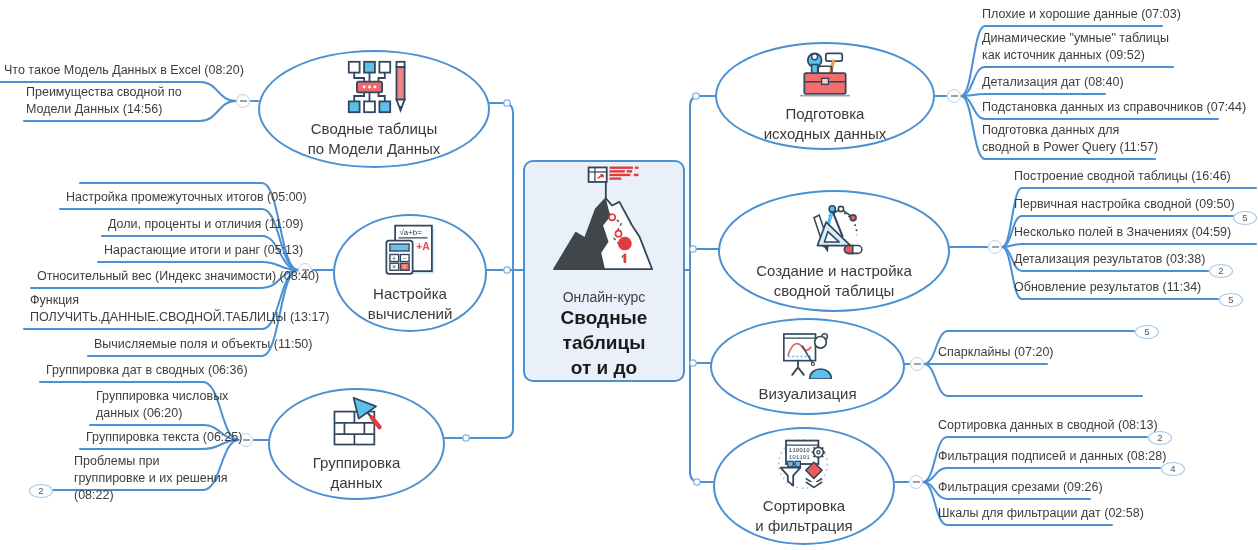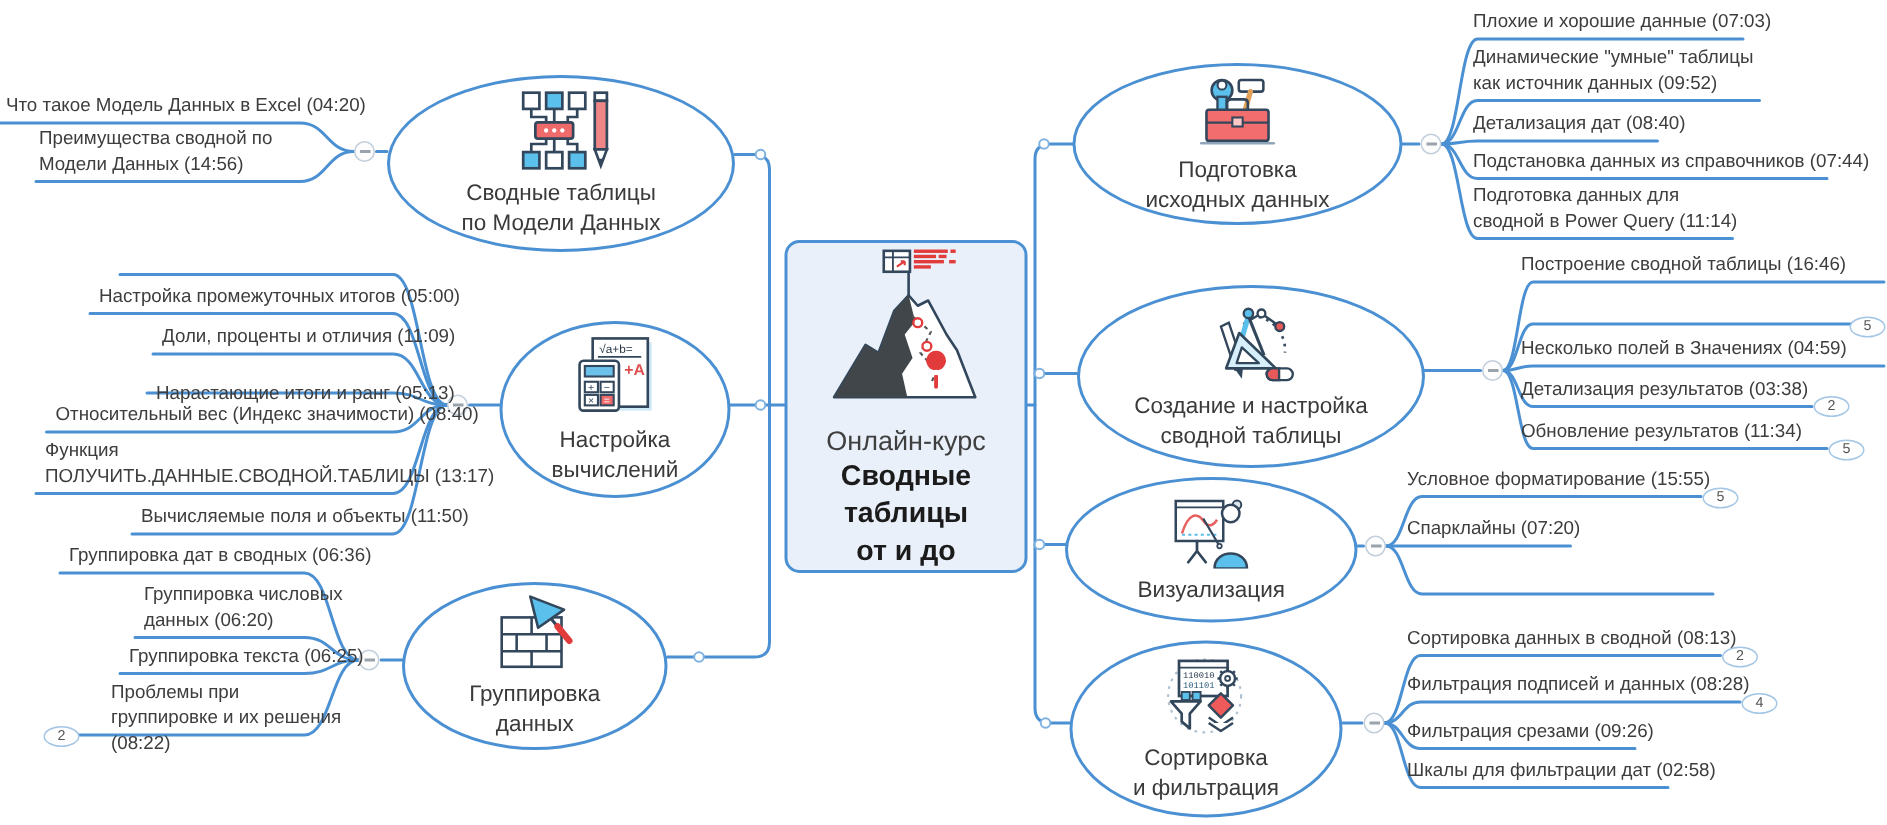--- a/index.html
+++ b/index.html
@@ -16,21 +16,21 @@
   .child.wrap { white-space:normal; }
   .badge { position:absolute; width:24px; height:14px; box-sizing:border-box; border:1px solid #a5c7e6;
            border-radius:50%; background:#fff; font-size:9.5px; line-height:12px; color:#555;
            text-align:center; }
   .collapse { position:absolute; width:14px; height:14px; box-sizing:border-box; border:1px solid #c3cfdb;
               border-radius:50%; background:#fdfdfd; display:flex; align-items:center; justify-content:center; }
   .collapse i { display:block; width:7px; height:0; border-top:2px solid #9aa3ac; }
   .center-node { position:absolute; left:523px; top:160px; width:162px; height:222px; box-sizing:border-box;
                  background:#e9f0f9; border:2px solid #4a90d2; border-radius:10px;
                  display:flex; flex-direction:column; align-items:center; justify-content:flex-start; }
-  .kicker { font-size:18px; color:#3f3f3f; }
+  .kicker { font-size:14px; color:#3f3f3f; }
   .ctitle { font-size:19px; font-weight:bold; line-height:25px; color:#1b1b1b; text-align:center; }
 </style>
 </head>
 <body>
 
 <div id="stage">
 
   <svg class="wires" width="1258" height="550">
     <g fill="none" stroke="#4a90d2" stroke-width="2" stroke-linecap="round">
 
@@ -309,47 +309,47 @@
   <div class="collapse" style="left:988px;top:240px">
       <i></i>
     </div>
   <div class="collapse" style="left:910px;top:357px">
       <i></i>
     </div>
   <div class="collapse" style="left:909px;top:475px">
       <i></i>
     </div>
 
-  <div class="child" style="left:4px;top:62px">Что такое Модель Данных в Excel (04:20)</div>
+  <div class="child" style="left:4px;top:62px">Что такое Модель Данных в Excel (08:20)</div>
   <div class="child wrap" style="left:26px;top:84px;width:185px">Преимущества сводной по Модели Данных (14:56)</div>
 
   <div class="child" style="left:66px;top:189px">Настройка промежуточных итогов (05:00)</div>
   <div class="child" style="left:108px;top:216px">Доли, проценты и отличия (11:09)</div>
-  <div class="child" style="left:104px;top:254px">Нарастающие итоги и ранг (05:13)</div>
+  <div class="child" style="left:104px;top:242px">Нарастающие итоги и ранг (05:13)</div>
   <div class="child" style="left:37px;top:268px">Относительный вес (Индекс значимости) (08:40)</div>
   <div class="child wrap" style="left:30px;top:292px;width:300px">Функция ПОЛУЧИТЬ.ДАННЫЕ.СВОДНОЙ.ТАБЛИЦЫ (13:17)</div>
   <div class="child" style="left:94px;top:336px">Вычисляемые поля и объекты (11:50)</div>
 
   <div class="child" style="left:46px;top:362px">Группировка дат в сводных (06:36)</div>
   <div class="child wrap" style="left:96px;top:388px;width:135px">Группировка числовых данных (06:20)</div>
   <div class="child" style="left:86px;top:429px">Группировка текста (06:25)</div>
   <div class="child wrap" style="left:74px;top:453px;width:160px">Проблемы при группировке и их решения (08:22)</div>
 
   <div class="child" style="left:982px;top:6px">Плохие и хорошие данные (07:03)</div>
   <div class="child wrap" style="left:982px;top:30px;width:200px">Динамические "умные" таблицы как источник данных (09:52)</div>
   <div class="child" style="left:982px;top:74px">Детализация дат (08:40)</div>
   <div class="child" style="left:982px;top:99px">Подстановка данных из справочников (07:44)</div>
-  <div class="child wrap" style="left:982px;top:122px;width:185px">Подготовка данных для сводной в Power Query (11:14)</div>
+  <div class="child wrap" style="left:982px;top:122px;width:185px">Подготовка данных для сводной в Power Query (11:57)</div>
 
   <div class="child" style="left:1014px;top:168px">Построение сводной таблицы (16:46)</div>
+  <div class="child" style="left:1014px;top:196px">Первичная настройка сводной (09:50)</div>
   <div class="child" style="left:1014px;top:224px">Несколько полей в Значениях (04:59)</div>
   <div class="child" style="left:1014px;top:251px">Детализация результатов (03:38)</div>
   <div class="child" style="left:1014px;top:279px">Обновление результатов (11:34)</div>
 
-  <div class="child" style="left:938px;top:311px">Условное форматирование (15:55)</div>
   <div class="child" style="left:938px;top:344px">Спарклайны (07:20)</div>
 
   <div class="child" style="left:938px;top:417px">Сортировка данных в сводной (08:13)</div>
   <div class="child" style="left:938px;top:448px">Фильтрация подписей и данных (08:28)</div>
   <div class="child" style="left:938px;top:479px">Фильтрация срезами (09:26)</div>
   <div class="child" style="left:938px;top:505px">Шкалы для фильтрации дат (02:58)</div>
 
   <div class="badge" style="left:29px;top:484px">2</div>
   <div class="badge" style="left:1233px;top:211px">5</div>
   <div class="badge" style="left:1209px;top:264px">2</div>

